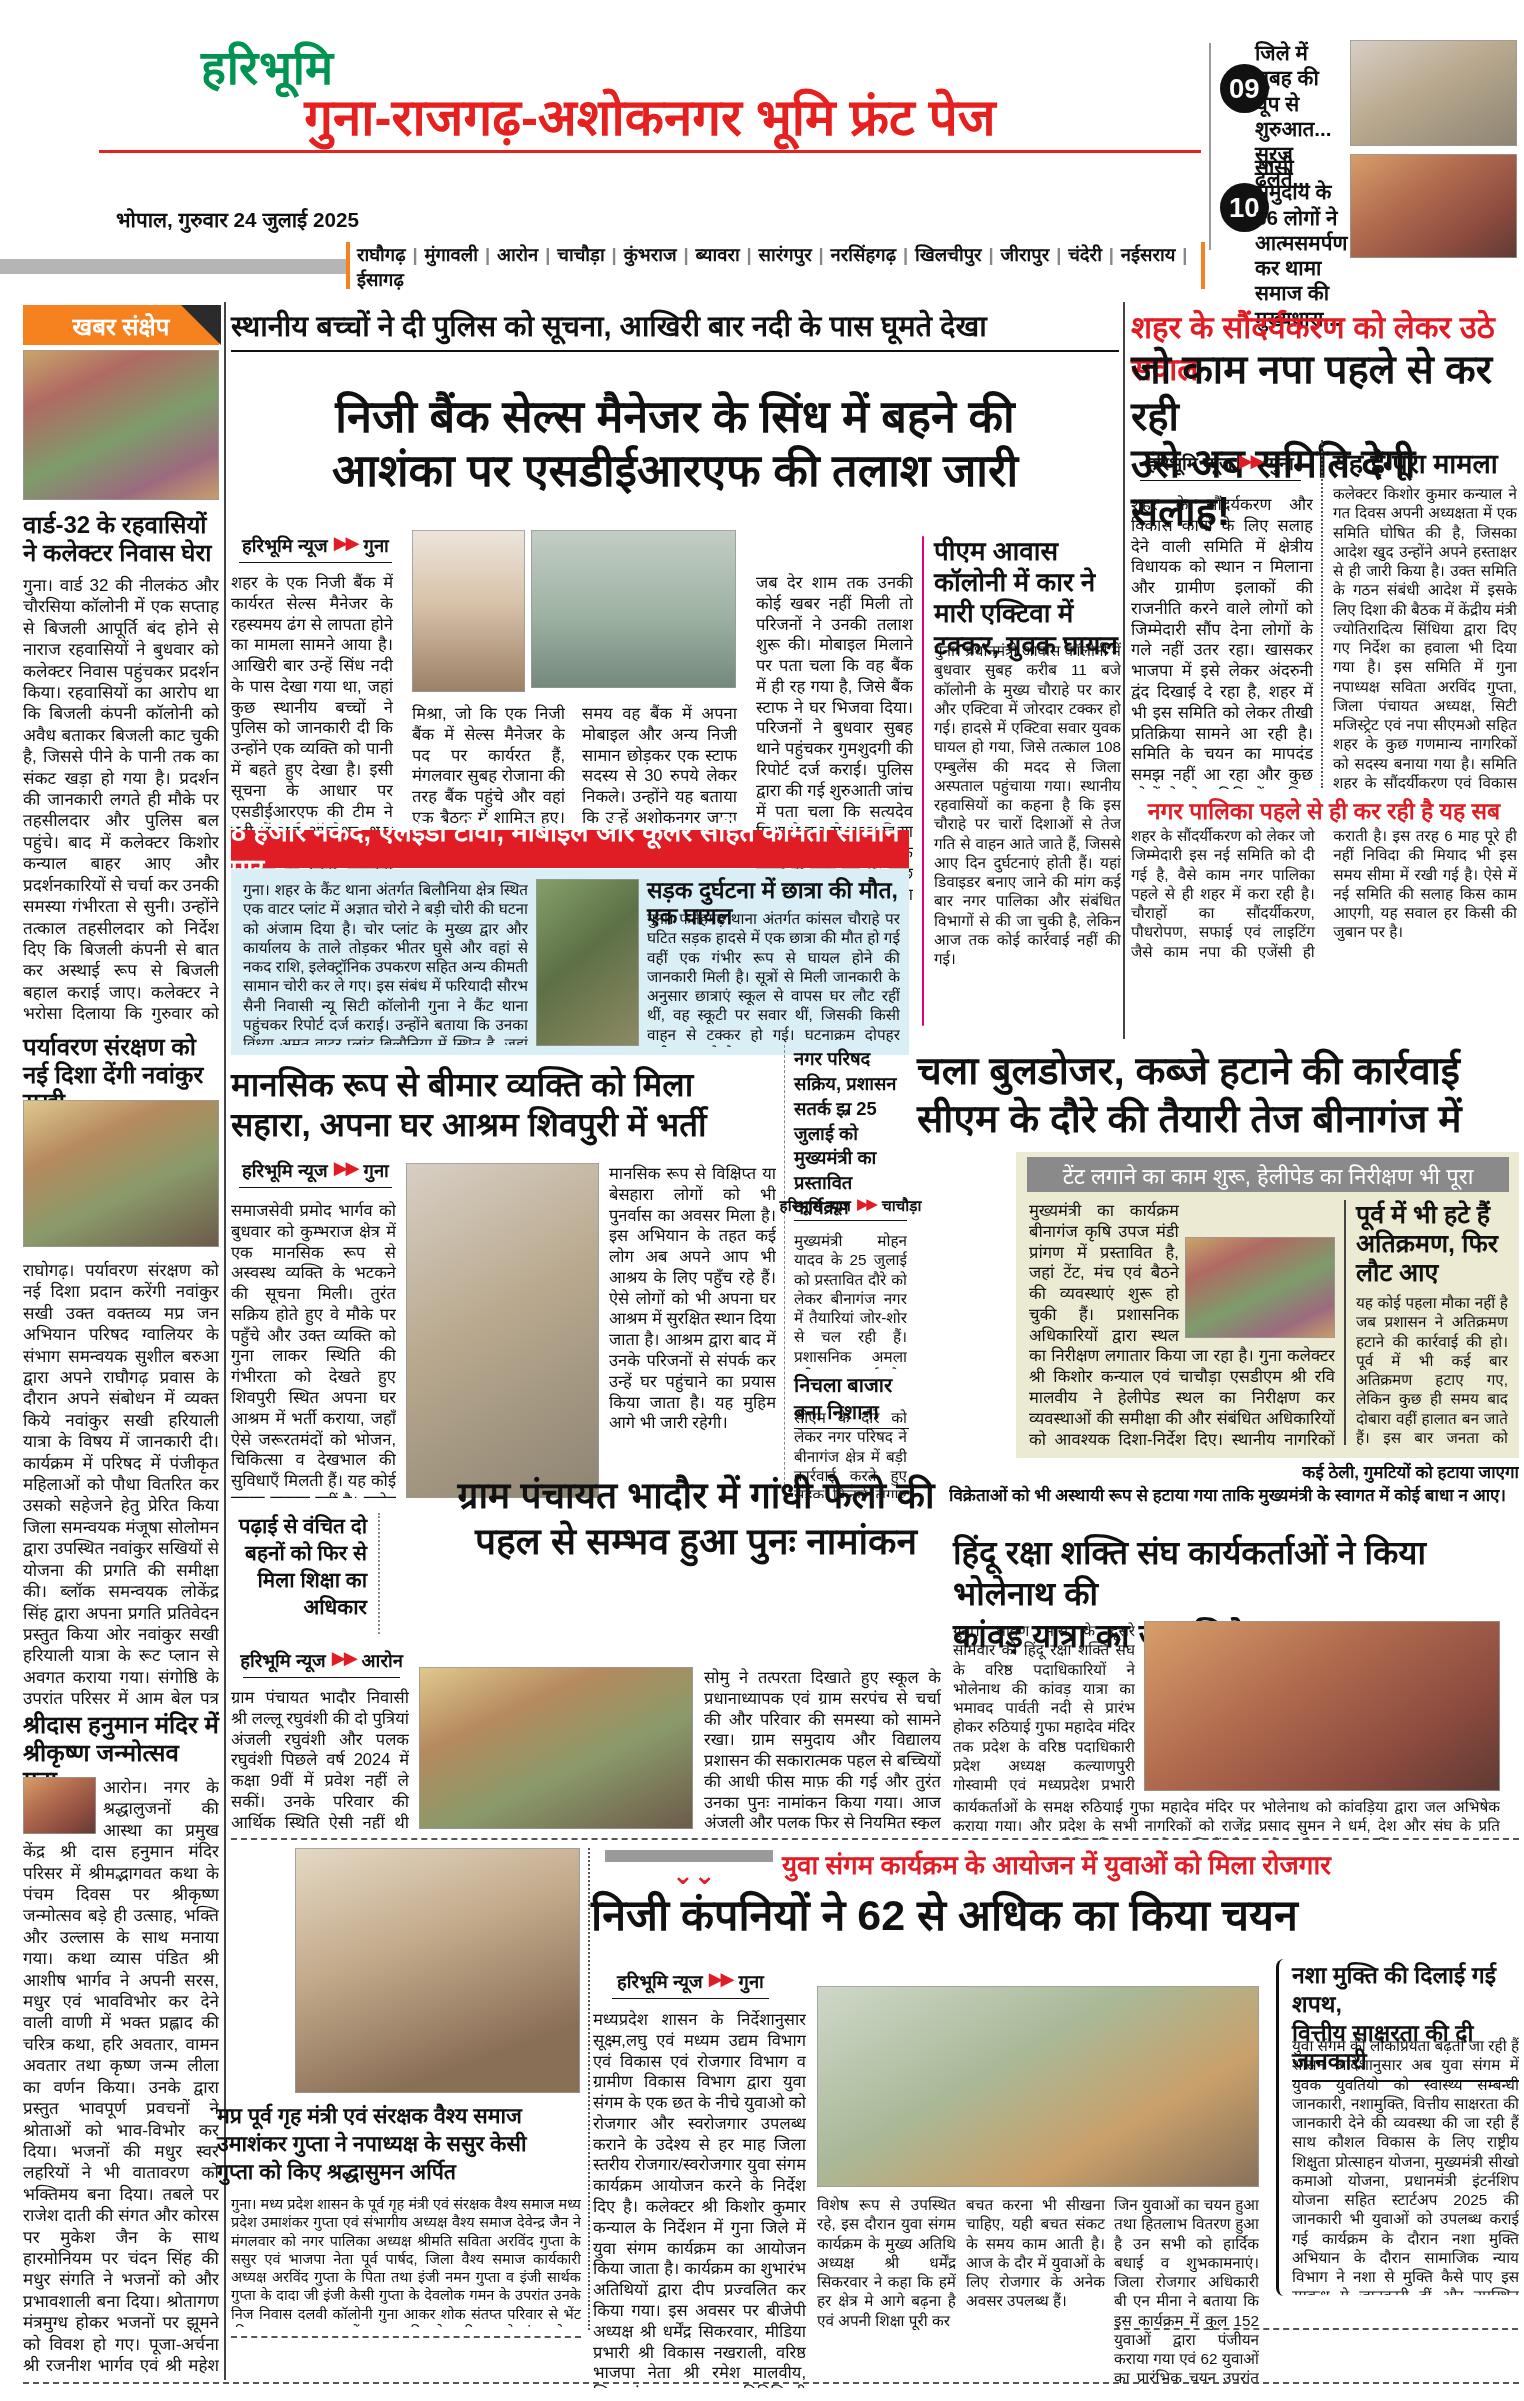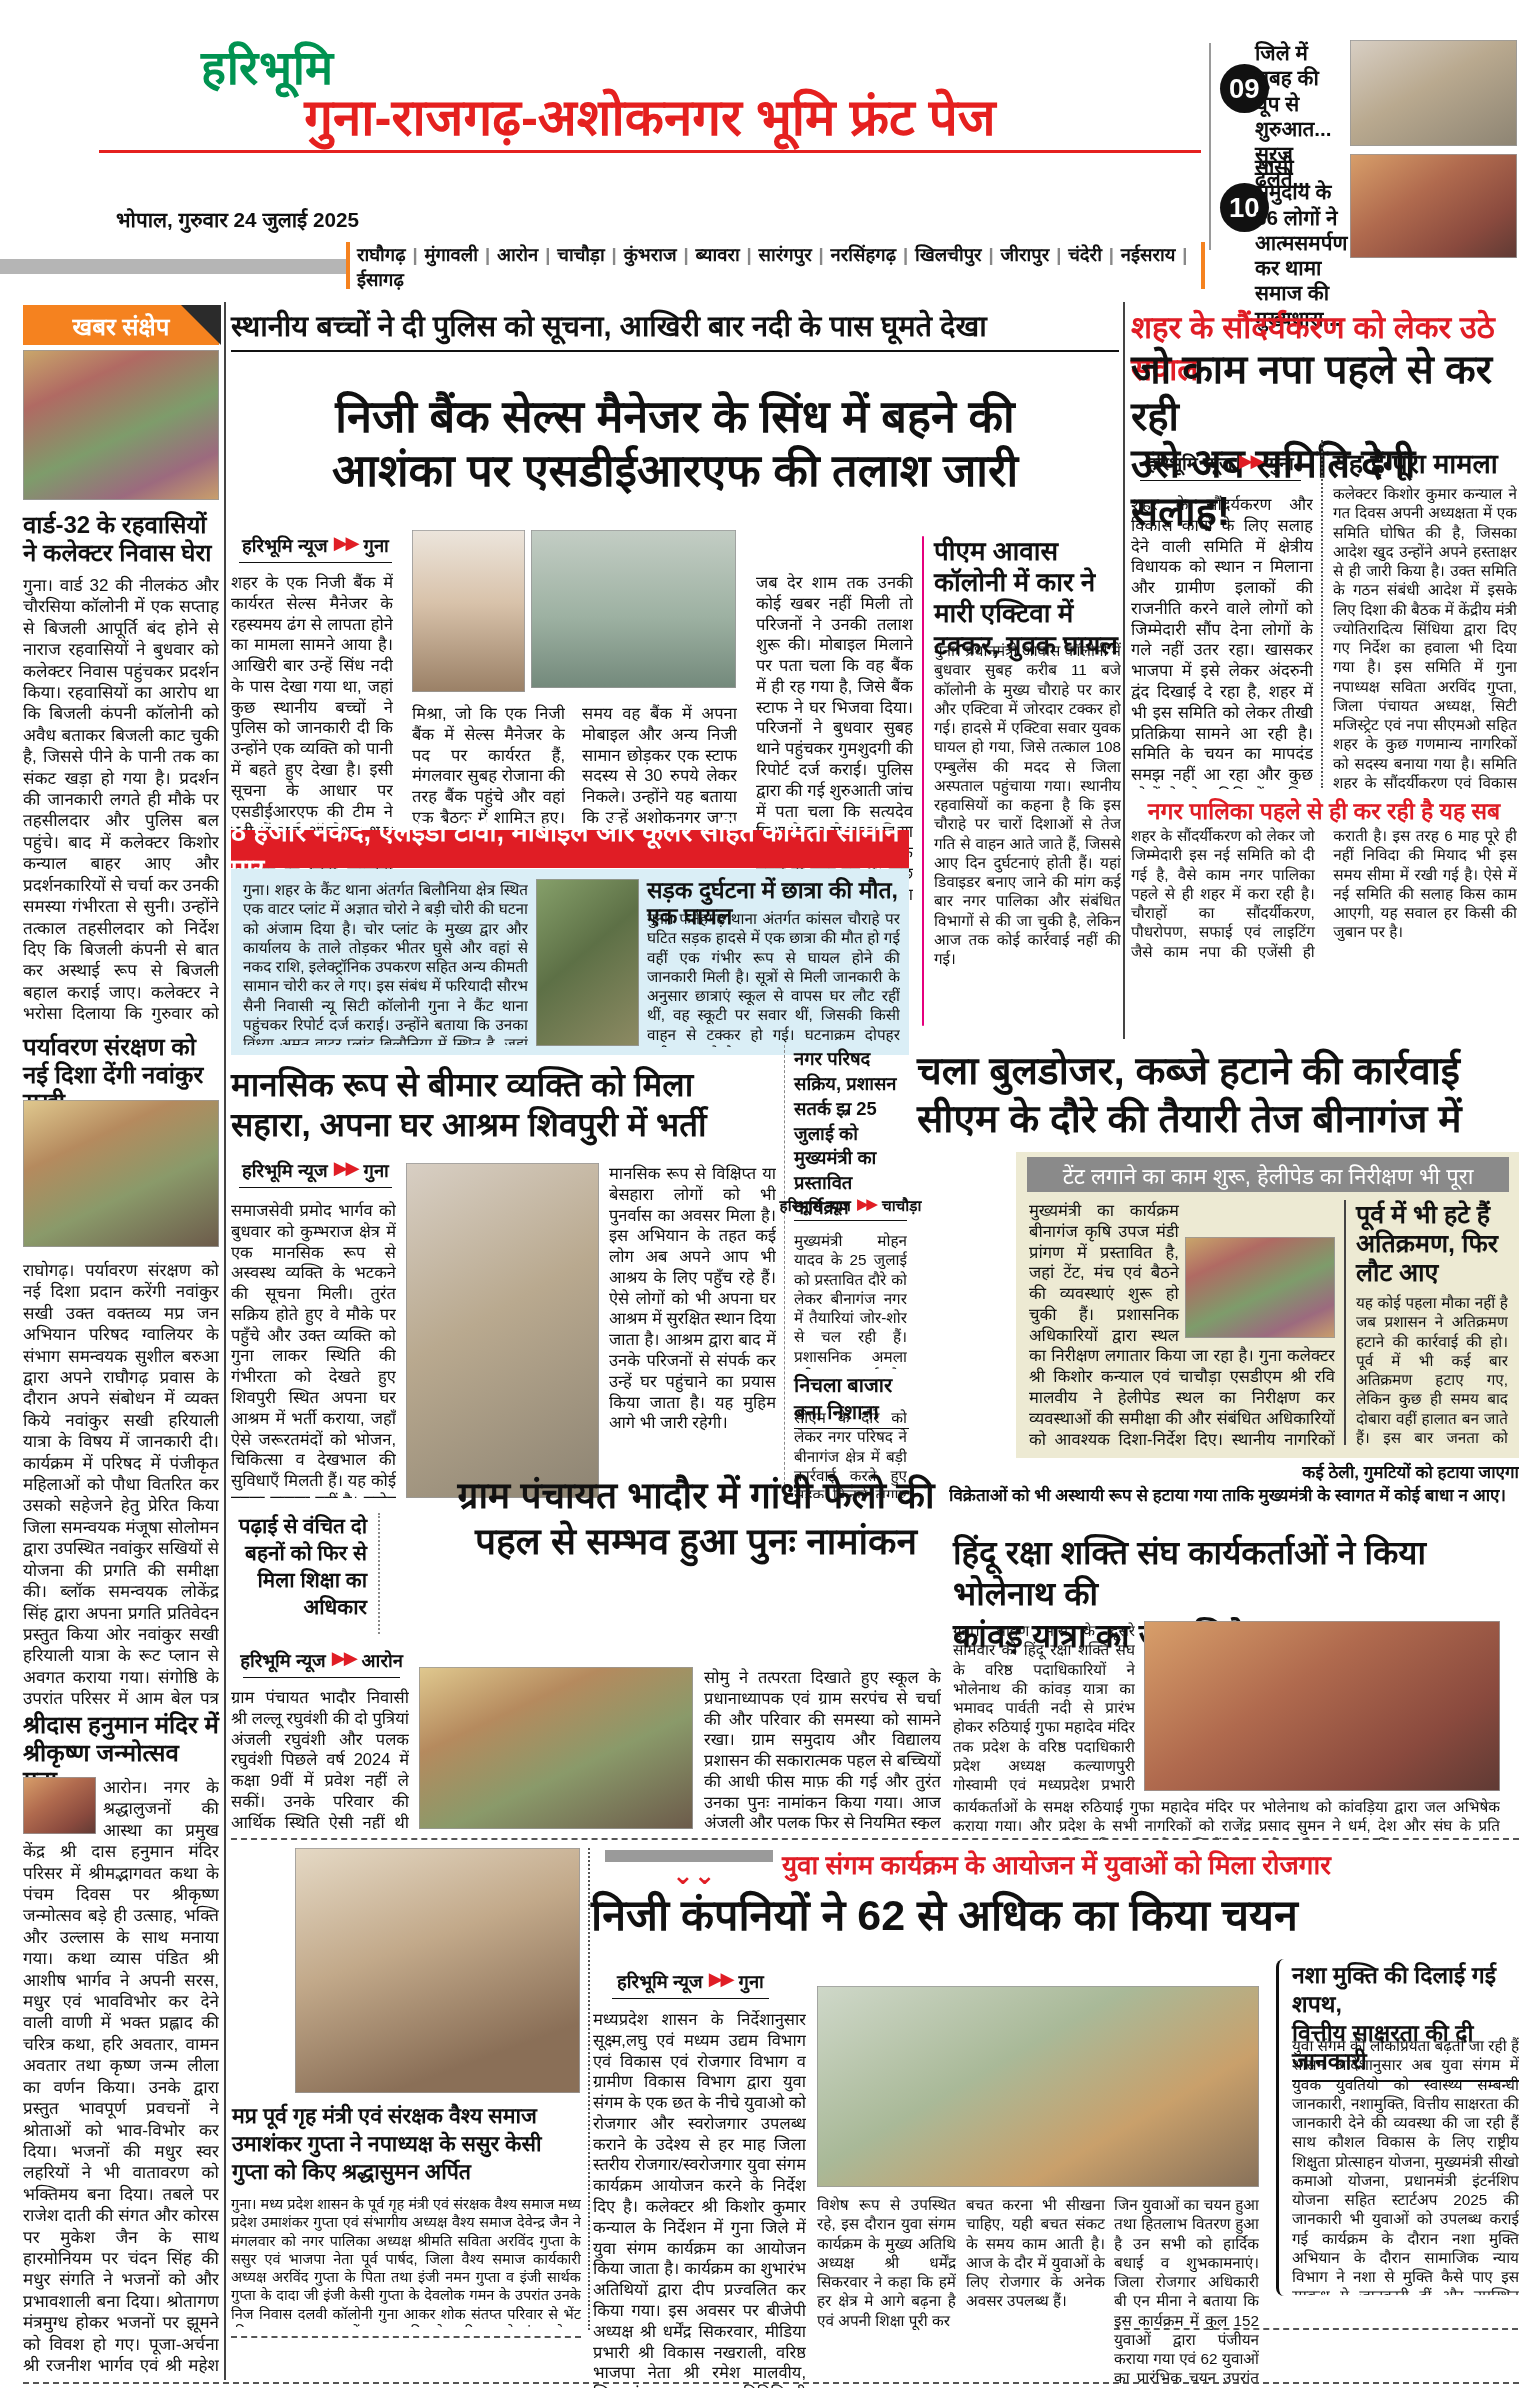--- a/index.html
+++ b/index.html
@@ -215,21 +215,21 @@
     <div>कांवड़ यात्रा का जलाभिषेक</div>
   </div>
   <div class="abs body j t20" style="left:953px;top:1621px;width:182px;height:170px;">गुना। श्रावण मास के दूसरे सोमवार को हिंदू रक्षा शक्ति संघ के वरिष्ठ पदाधिकारियों ने भोलेनाथ की कांवड़ यात्रा का भमावद पार्वती नदी से प्रारंभ होकर रुठियाई गुफा महादेव मंदिर तक प्रदेश के वरिष्ठ पदाधिकारी प्रदेश अध्यक्ष कल्याणपुरी गोस्वामी एवं मध्यप्रदेश प्रभारी राजेंद्र प्रसाद सुमन और प्रदेश मीडिया प्रभारी हरिओम प्रजापति , प्रदेश महामंत्री सुरेश सुमन, जिला पदाधिकारी बी.एल. मीना , एवं राधौगढ़ नगर पालिका क्षेत्र अध्यक्ष मानसिंह मोगिया एवं रुठियाई नगर से, रुठियाई प्रभारी गोलू सेन, नगर अध्यक्ष दीपक केवट, और रंजीत केवट , अर्जुन यादव , कल्याण सिंह ओझा, सीताराम प्रजापति , राधेश्याम नाथ एवं समस्त</div>
   <div class="abs ph ph-temple" style="left:1144px;top:1621px;width:356px;height:170px;"></div>
   <div class="abs body j t20" style="left:953px;top:1797px;width:547px;height:43px;">कार्यकर्ताओं के समक्ष रुठियाई गुफा महादेव मंदिर पर भोलेनाथ को कांवड़िया द्वारा जल अभिषेक कराया गया। और प्रदेश के सभी नागरिकों को राजेंद्र प्रसाद सुमन ने धर्म, देश और संघ के प्रति जागरूक कराकर संबोधित किया तथा क्षेत्र वासियों को संघ से जुड़ने का आह्वान किया।</div>
 
   <div class="abs hdashdot" style="left:231px;top:1838px;width:1288px;"></div>
 
   <div class="abs ph ph-indoor" style="left:295px;top:1848px;width:285px;height:245px;"></div>
   <div class="abs vdot" style="left:588px;top:1848px;height:482px;"></div>
-  <div class="abs b" style="left:232px;top:2103px;width:350px;font-size:21.4px;line-height:1.3;">मप्र पूर्व गृह मंत्री एवं संरक्षक वैश्य समाज उमाशंकर गुप्ता ने नपाध्यक्ष के ससुर केसी गुप्ता को किए श्रद्धासुमन अर्पित</div>
+  <div class="abs b" style="left:217px;top:2103px;width:350px;font-size:21.4px;line-height:1.3;">मप्र पूर्व गृह मंत्री एवं संरक्षक वैश्य समाज उमाशंकर गुप्ता ने नपाध्यक्ष के ससुर केसी गुप्ता को किए श्रद्धासुमन अर्पित</div>
   <div class="abs body j" style="left:231px;top:2195px;width:350px;height:132px;font-size:14.5px;">गुना। मध्य प्रदेश शासन के पूर्व गृह मंत्री एवं संरक्षक वैश्य समाज मध्य प्रदेश उमाशंकर गुप्ता एवं संभागीय अध्यक्ष वैश्य समाज देवेन्द्र जैन ने मंगलवार को नगर पालिका अध्यक्ष श्रीमति सविता अरविंद गुप्ता के ससुर एवं भाजपा नेता पूर्व पार्षद, जिला वैश्य समाज कार्यकारी अध्यक्ष अरविंद गुप्ता के पिता तथा इंजी नमन गुप्ता व इंजी सार्थक गुप्ता के दादा जी इंजी केसी गुप्ता के देवलोक गमन के उपरांत उनके निज निवास दलवी कॉलोनी गुना आकर शोक संतप्त परिवार से भेंट की। इस दुखद समय में समाज की ओर परिवार को संबल देकर दिवंगत पिता को श्रद्धासुमन अर्पित किये। इस दौरान भाजपा मंडल अध्यक्ष अर्जुन सिंह आदि लोग मौजूद थे।</div>
   <div class="abs hdashdot" style="left:231px;top:2336px;width:350px;"></div>
 
   <div class="abs mark-bar" style="left:605px;top:1850px;width:168px;"></div>
   <div class="abs mark-chev" style="left:672px;top:1866px;">⌄⌄</div>
   <div class="abs b red" style="left:782px;top:1846px;width:735px;font-size:26px;">युवा संगम कार्यक्रम के आयोजन में युवाओं को मिला रोजगार</div>
   <div class="abs b" style="left:591px;top:1884px;width:926px;font-size:43px;white-space:nowrap;">निजी कंपनियों ने 62 से अधिक का किया चयन</div>
   <div class="abs byline" style="left:612px;top:1968px;width:157px;">
     <span>हरिभूमि न्यूज</span>
     <span class="chev">▶▶</span>

